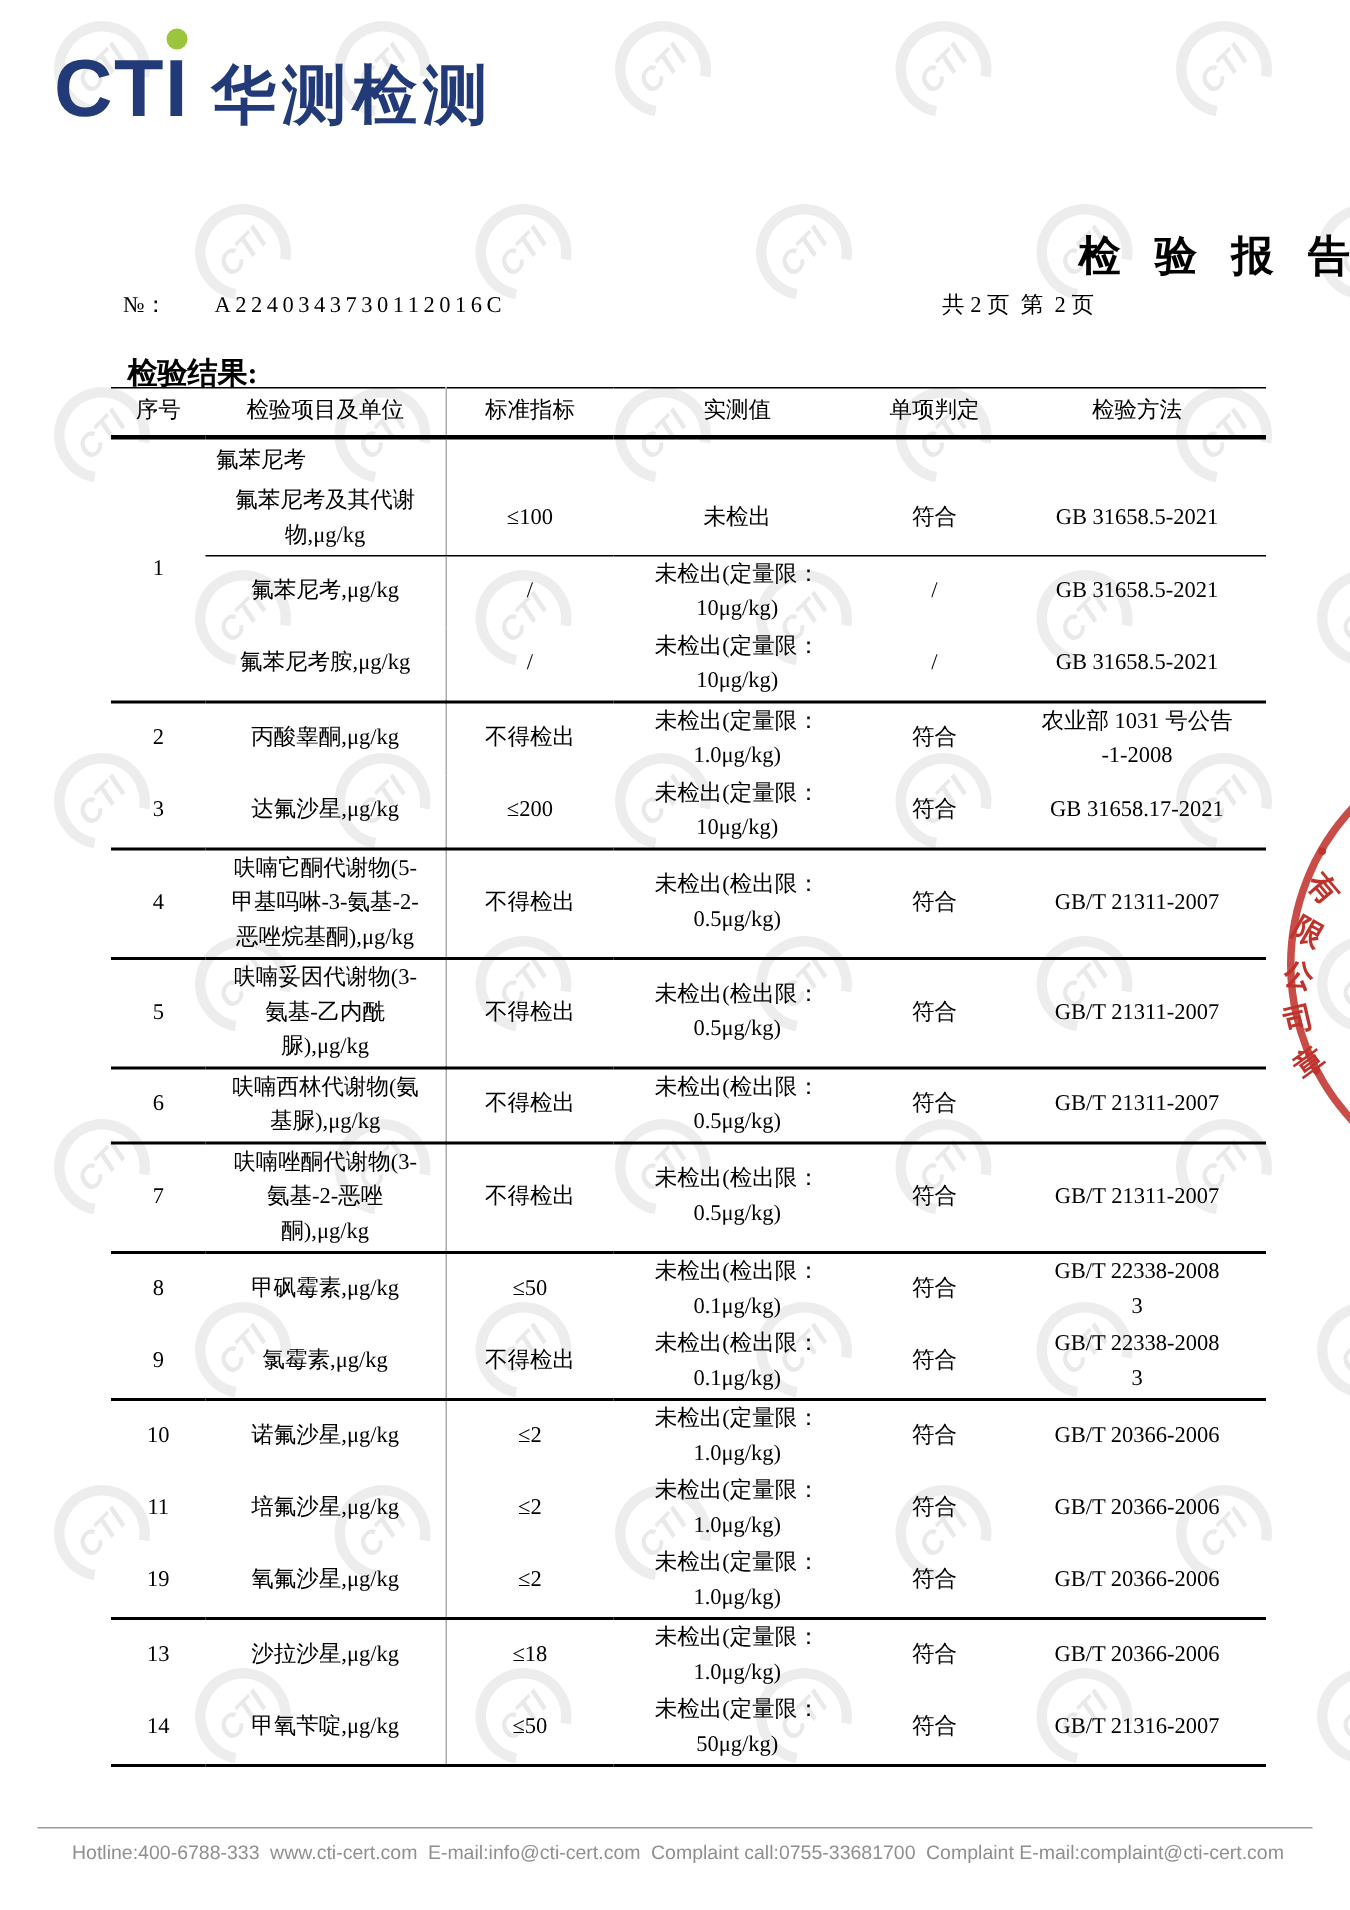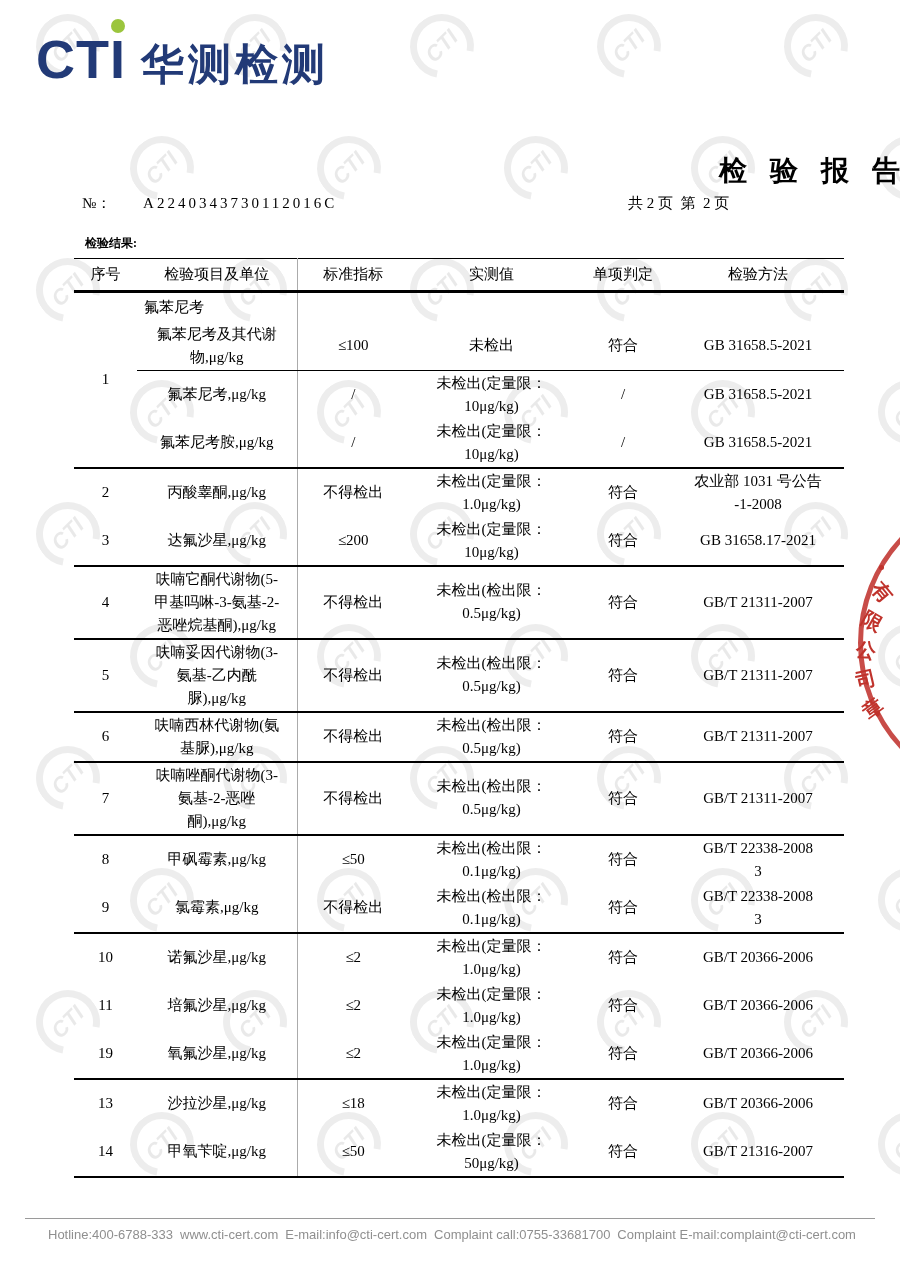--- a/index.html
+++ b/index.html
@@ -21,21 +21,21 @@
       border-radius:50%;background:#9bc53d;}
   .logo-cn{font-family:"Liberation Sans","DejaVu Sans",sans-serif;font-weight:700;font-size:43px;
       line-height:1;color:#223a77;margin-left:15px;letter-spacing:4px;}
   .company{position:absolute;top:99px;left:0;width:100%;text-align:center;
       font-size:31px;font-weight:bold;letter-spacing:1px;z-index:2;}
   .report-title{position:absolute;top:152px;left:0;width:100%;text-align:right;
       font-size:28px;font-weight:bold;word-spacing:16px;z-index:2;}
   .no-line{position:absolute;top:194px;left:82px;width:760px;font-size:15px;z-index:2;}
   .no-value{margin-left:28px;letter-spacing:3px;}
   .pagination{position:absolute;left:546px;top:0;white-space:pre;}
-  .section-label{position:absolute;top:235px;left:85px;font-size:12px;font-weight:bold;z-index:2;}
+  .section-label{position:absolute;top:235px;left:85px;font-size:20px;font-weight:bold;z-index:2;}
   
   table.results{position:absolute;top:258px;left:74px;width:770px;z-index:2;
       border-collapse:collapse;table-layout:fixed;font-size:15px;}
   .results th,.results td{text-align:center;vertical-align:middle;padding:1px 2px;
       line-height:23px;white-space:pre-line;font-weight:normal;}
   .results thead tr{height:33px;border-top:1px solid #000;border-bottom:3px solid #000;}
   .results tbody tr{height:47px;}
   .results tr.r-subhead{height:30px;}
   .results td.cell-subheader{text-align:left;padding-left:7px;}
   .results .c2{border-right:1px solid #ababab;}

